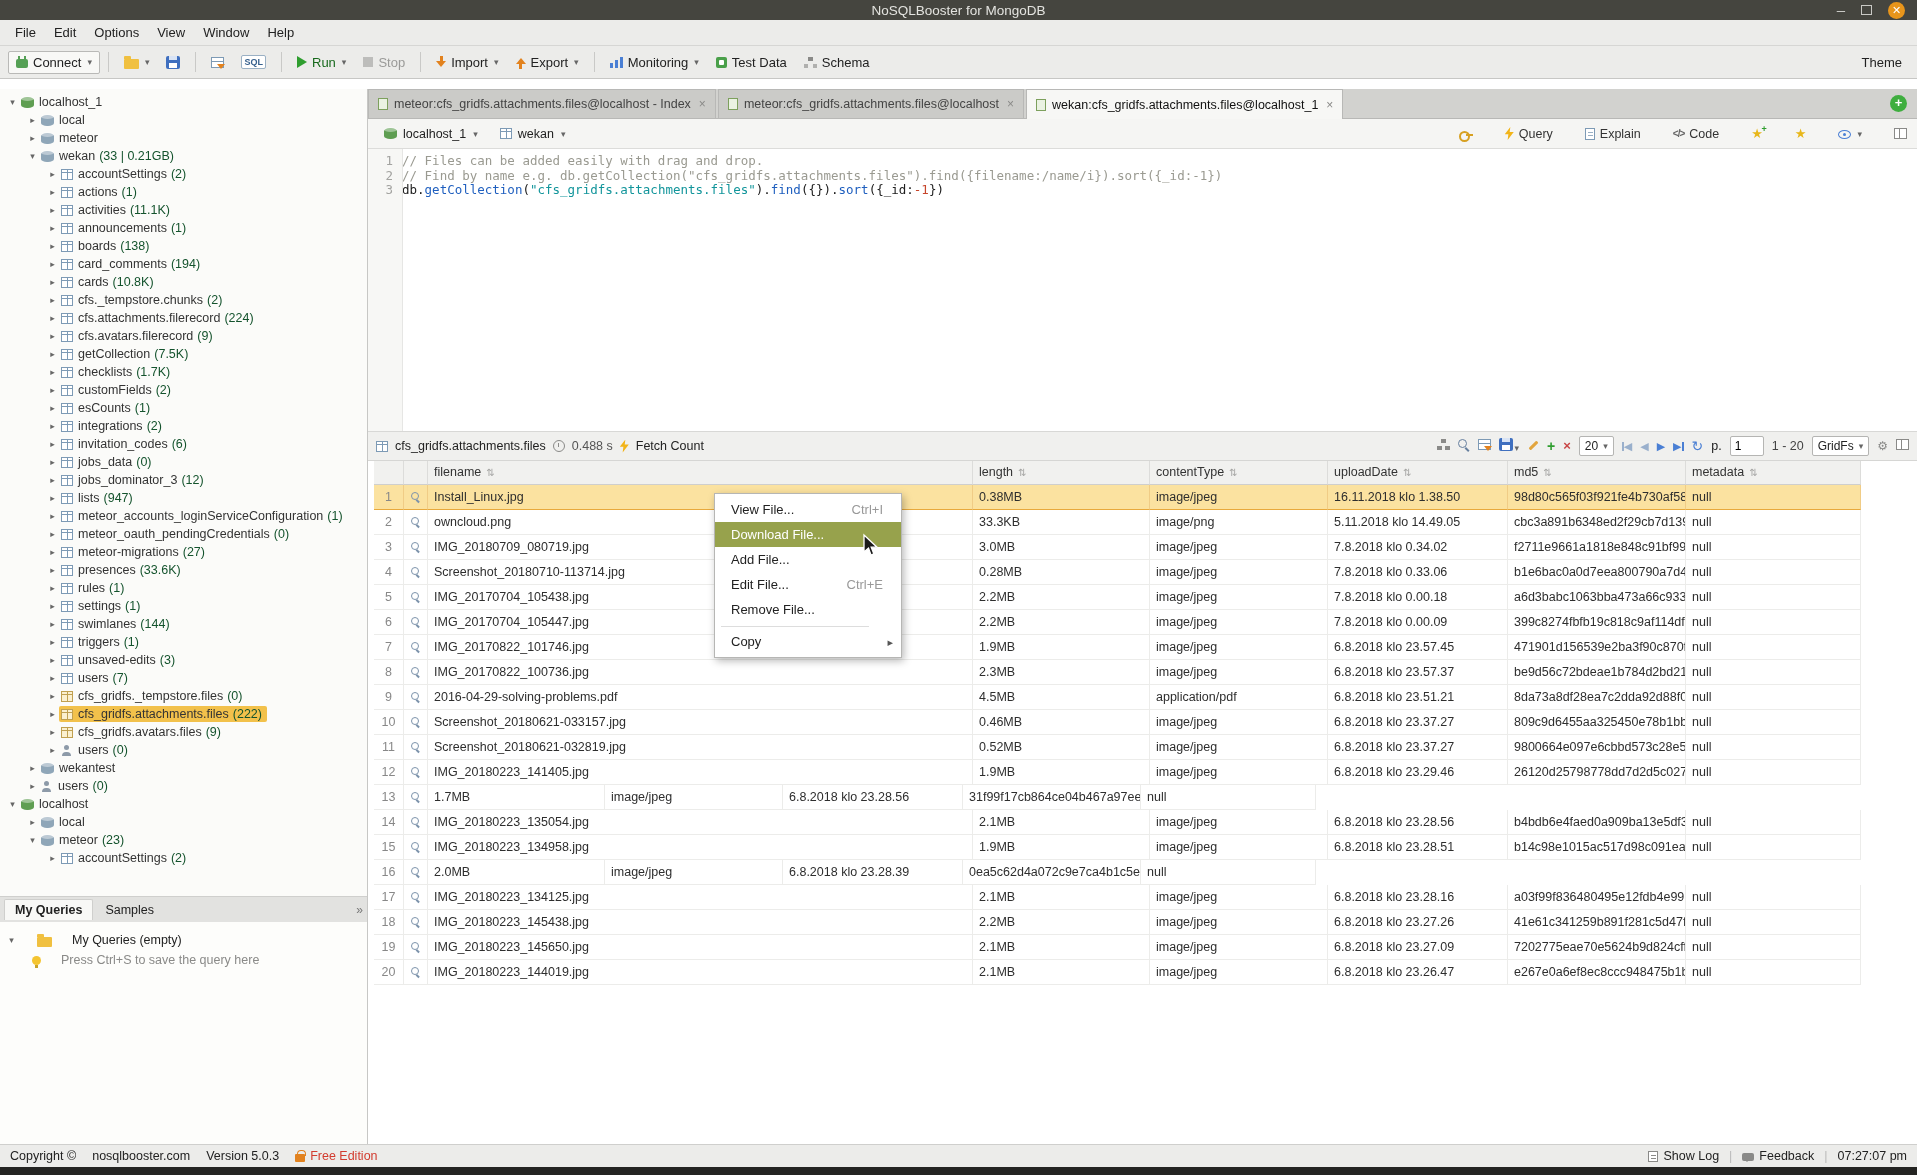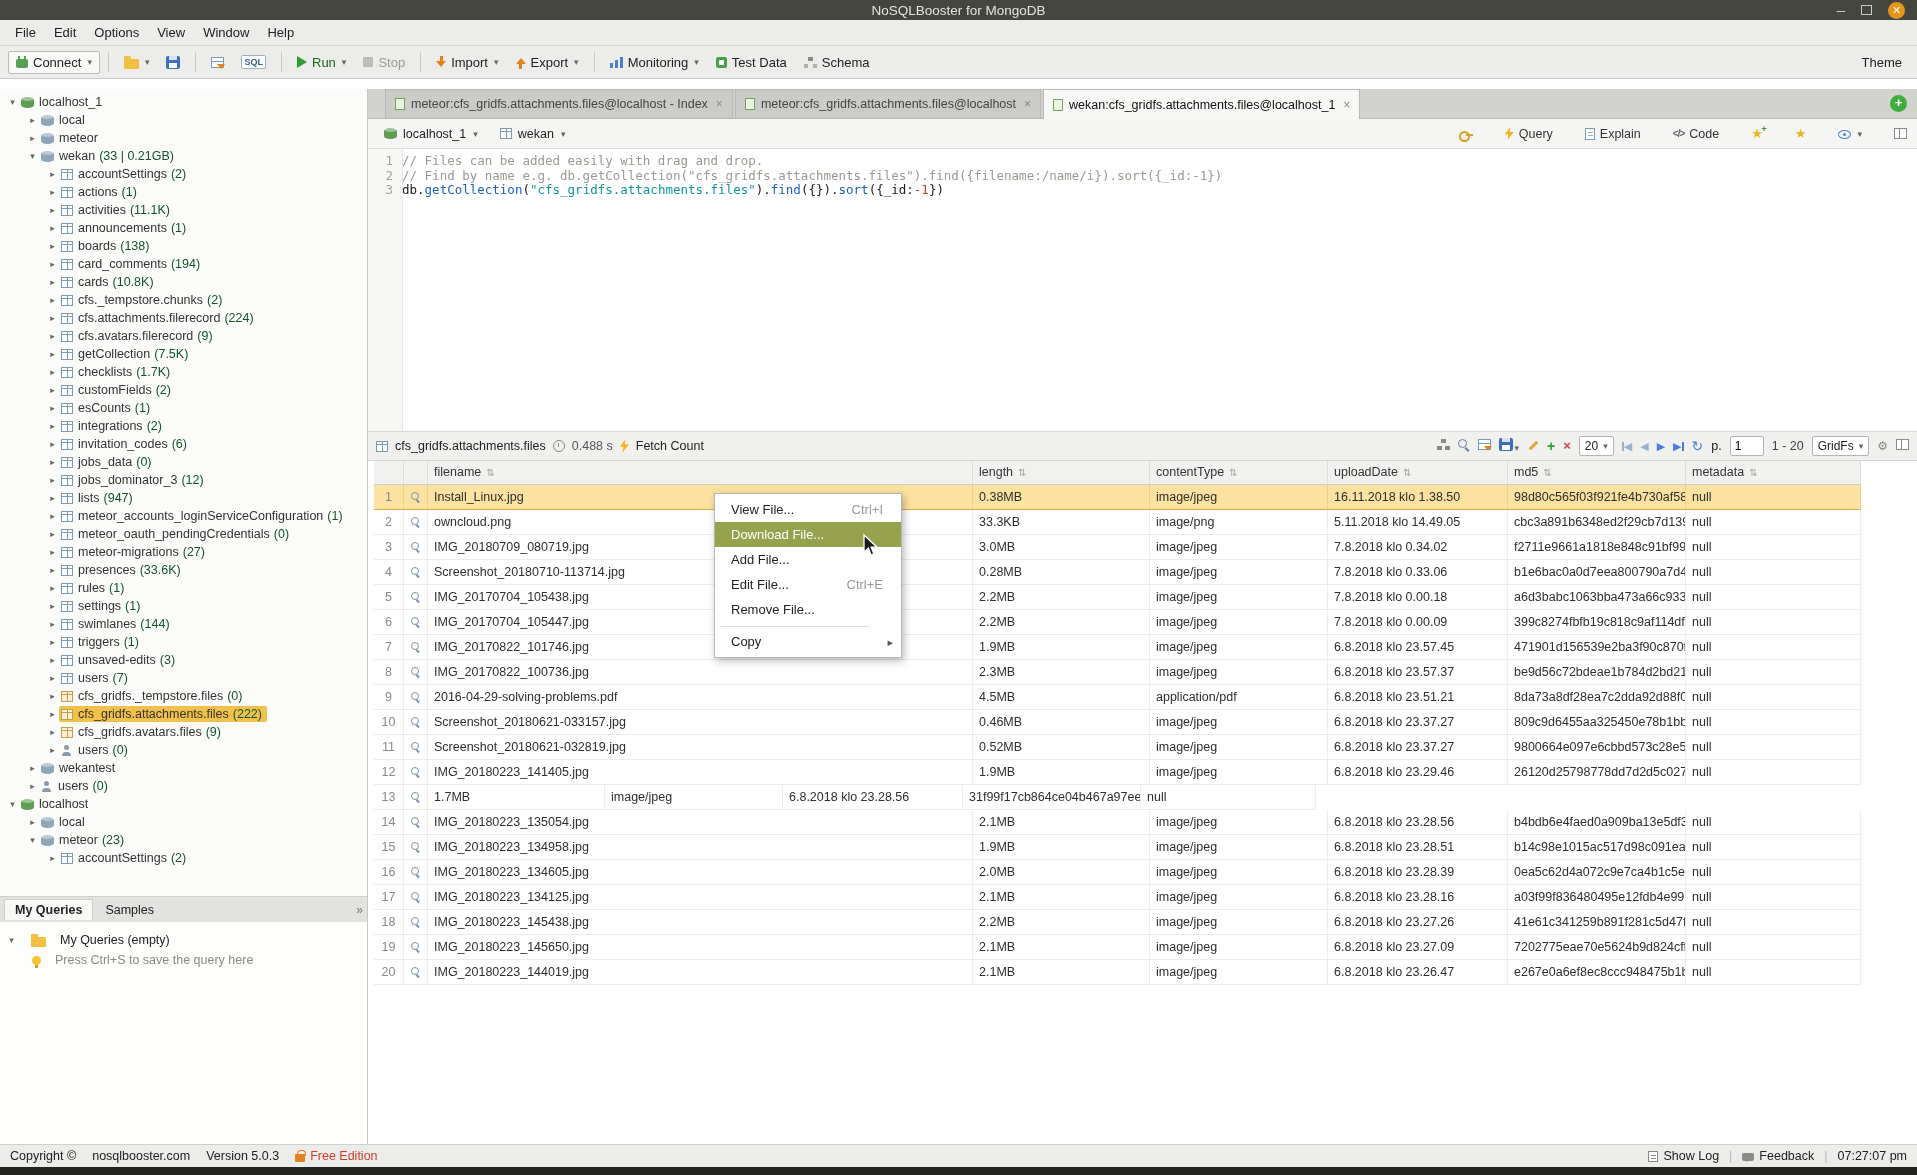--- a/index.html
+++ b/index.html
@@ -118,26 +118,26 @@
 .tlabel{display:flex;align-items:center;padding:1px 5px 1px 2px;border-radius:2px}
 .tlabel.sel-y{background:#f2c14b}
 .tico{margin-right:5px}
 .tname{color:#333}
 .tcount{color:#14532d;margin-left:4px}
 .side-tabs{height:26px;background:#e2e2e0;border-top:1px solid #cfcfcd;display:flex;align-items:center;padding:0 4px;gap:2px}
 .side-tab{padding:3px 10px;font-size:12.5px;border-radius:2px 2px 0 0}
 .side-tab.active{background:#f8f8f6;border:1px solid #cfcfcd;border-bottom:none;font-weight:bold}
 .side-tabs .glyph-btn{margin-left:auto}
 .queries-panel{height:222px;background:#fdfdfb;padding:8px 6px;font-size:12.5px}
-.qrow{display:flex;align-items:center;gap:14px;height:20px}
+.qrow{display:flex;align-items:center;gap:20px;height:20px}
 .qrow .arr{width:11px}
 .qhint{color:#8a8a88;padding-left:26px}
 
 
-.tabbar{height:30px;background:#d2d2cf;border-bottom:1px solid #b8b8b6;display:flex;align-items:flex-end;padding-left:17px}
+.tabbar{height:30px;background:#d2d2cf;border-bottom:1px solid #b8b8b6;display:flex;align-items:flex-end;padding-left:0}
 .tab{height:29px;display:flex;align-items:center;gap:6px;padding:0 9px;background:#cbcbc8;border:1px solid #b8b8b6;border-bottom:none;margin-right:2px;font-size:12.5px;color:#444;white-space:nowrap}
 .tab.sel-y{background:#f7f7f5;color:#111;height:30px;margin-bottom:-1px}
 .tab-close{color:#8a8a88;font-size:12px;margin-left:2px}
 .tab-plus{margin-left:auto;margin-right:10px;align-self:center;width:17px;height:17px;border-radius:50%;background:#3fae3f;color:#fff;font-weight:bold;font-size:13px;line-height:16px;text-align:center}
 
 
 .crumbbar{height:30px;background:#f5f5f3;border-bottom:1px solid #dcdcda;display:flex;align-items:center;padding:0 10px;gap:10px}
 .crumb{display:flex;align-items:center;gap:6px;padding:2px 6px;border-radius:2px}
 .crumb-label{font-size:12.5px}
 .crumb-actions{margin-left:auto;display:flex;align-items:center;gap:32px}
@@ -1020,21 +1020,20 @@
               <div class="td c-ud">6.8.2018 klo 23.28.51</div>
               <div class="td c-md5">b14c98e1015ac517d98c091ead</div>
               <div class="td c-meta">null</div>
             </div>
           
             <div class="trow">
               <div class="td c-num">16</div>
               <div class="td c-icn">
                 <span class="row-mag"></span>
               </div>
-              <div class="td c-fn">IMG_20180223_134605.jpg</div>
               <div class="td c-len">2.0MB</div>
               <div class="td c-ct">image/jpeg</div>
               <div class="td c-ud">6.8.2018 klo 23.28.39</div>
               <div class="td c-md5">0ea5c62d4a072c9e7ca4b1c5eff</div>
               <div class="td c-meta">null</div>
             </div>
           
             <div class="trow">
               <div class="td c-num">17</div>
               <div class="td c-icn">

